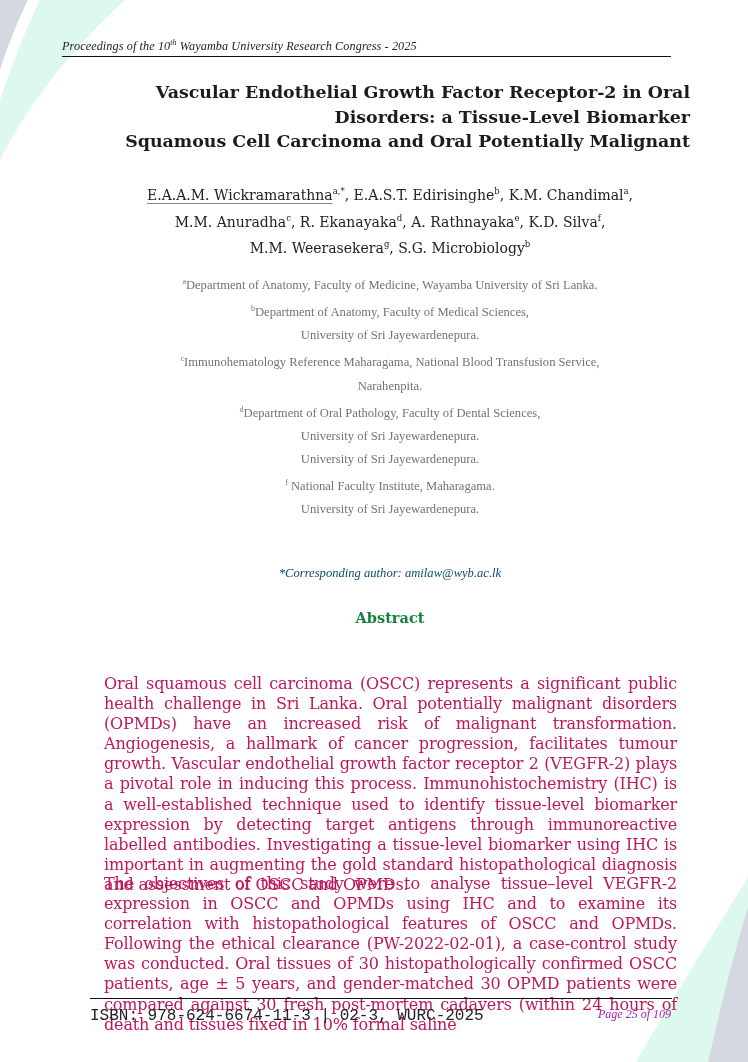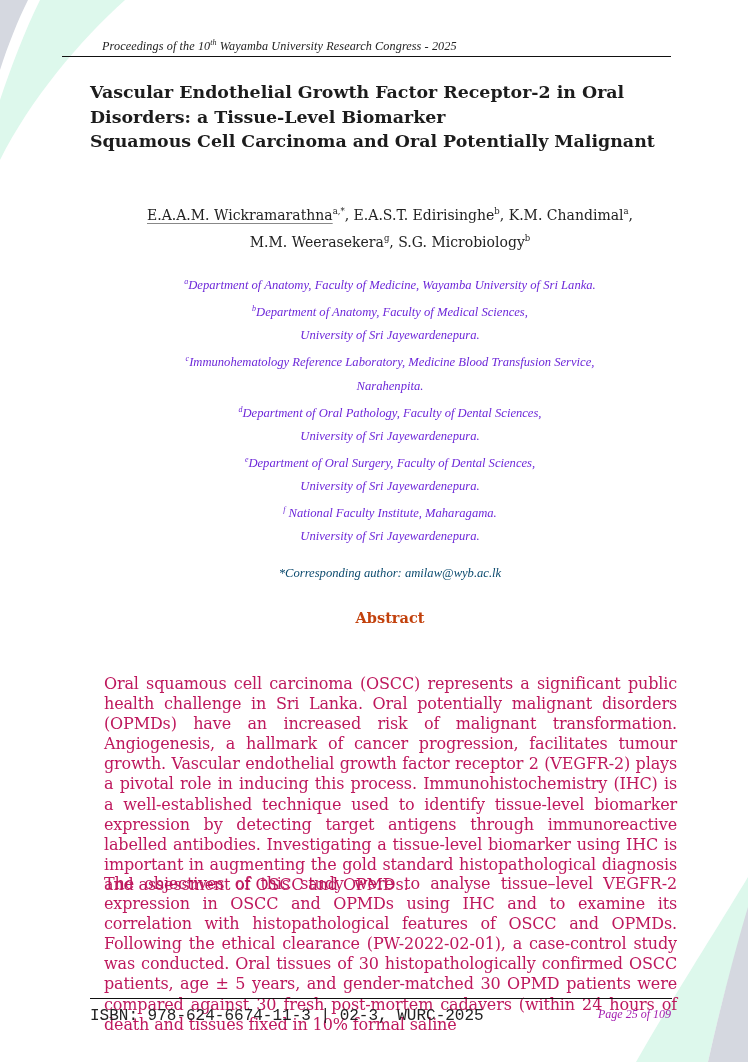--- a/index.html
+++ b/index.html
@@ -10,50 +10,49 @@
   }
   .deco { position: absolute; pointer-events: none; }
   .deco-tl { left: 0; top: 0; width: 140px; height: 240px; }
   .deco-br { right: 0; bottom: 0; width: 150px; height: 215px; }
 
   .header {
     position: absolute; left: 62px; top: 38px; width: 408px;
     font-family: "Liberation Serif", serif; font-style: italic;
     font-size: 12.2px; color: #222; letter-spacing: 0.1px;
     white-space: nowrap;
-    margin-left: 40px;
   }
   .header sup { font-size: 8px; }
   .rule-top { position: absolute; left: 62px; top: 56px; width: 609px; height: 0; border-top: 1.6px solid #111; }
 
   .title {
-    position: absolute; left: 90px; top: 80px; width: 600px; text-align: left;
+    position: absolute; left: 90px; top: 80px; width: 600px; text-align: right;
     font-family: "DejaVu Serif", serif; font-weight: bold; font-size: 17.4px;
     line-height: 24.5px; color: #1c1c1c;
   }
   .authors {
     position: absolute; left: 80px; top: 180px; width: 620px; text-align: center;
-    font-family: "DejaVu Serif", serif; font-size: 14px; line-height: 23px; color: #222; margin-top: 20px;
+    font-family: "DejaVu Serif", serif; font-size: 14px; line-height: 23px; color: #222;
   }
   .authors .corr { text-decoration: underline; text-decoration-color: #888; text-underline-offset: 3px; }
   .authors sup { font-size: 8.5px; }
 
   .affils {
     position: absolute; left: 60px; top: 270px; width: 660px; text-align: center;
-    font-family: "Liberation Serif", serif; font-style: italic; font-size: 12.6px;
-    line-height: 23px; color: #6d28d9;
+    font-family: "Liberation Serif", serif; font-size: 12.6px;
+    line-height: 23px; color: #737373;
   }
   .affils sup { font-size: 8px; }
   .corr-line {
     position: absolute; left: 180px; top: 566px; width: 420px; text-align: center;
     font-family: "Liberation Serif", serif; font-style: italic; font-size: 12.6px; color: #0c4a6e;
   }
   .abstract-heading {
     position: absolute; left: 290px; top: 609px; width: 200px; text-align: center;
-    font-family: "DejaVu Serif", serif; font-weight: bold; font-size: 14.5px; color: #c2410c;
+    font-family: "DejaVu Serif", serif; font-weight: bold; font-size: 14.5px; color: #15803d;
   }
   .para {
     position: absolute; left: 104px; width: 573px;
     font-family: "DejaVu Serif", serif; font-size: 16px; line-height: 20.1px;
     text-align: justify; color: #be185d; letter-spacing: -0.15px;
   }
   .para1 { top: 658px; }
   .para2 { top: 858px; }
 
   .rule-bottom { position: absolute; left: 90px; top: 998px; width: 582px; height: 0; border-top: 1.6px solid #111; }
@@ -85,33 +84,35 @@
   <div>Vascular Endothelial Growth Factor Receptor-2 in Oral</div>
   <div>Disorders: a Tissue-Level Biomarker</div>
   <div>Squamous Cell Carcinoma and Oral Potentially Malignant</div>
 </div>
 
 <div class="authors">
   <div>
     <span class="corr">E.A.A.M. Wickramarathna</span><sup>a,*</sup><span>, </span><span>E.A.S.T. Edirisinghe</span><sup>b</sup><span>, </span><span>K.M. Chandimal</span><sup>a</sup><span>,</span>
   </div>
   <div>
+    <span>M.M. Anuradha</span><sup>c</sup><span>, </span><span>R. Ekanayaka</span><sup>d</sup><span>, </span><span>A. Rathnayaka</span><sup>e</sup><span>, </span><span>K.D. Silva</span><sup>f</sup><span>,</span>
+  </div>
+  <div>
     <span>M.M. Weerasekera</span><sup>g</sup><span>, </span><span>S.G. Microbiology</span><sup>b</sup>
   </div>
 </div>
 
 <div class="affils">
   <div><sup>a</sup><span>Department of Anatomy, Faculty of Medicine, Wayamba University of Sri Lanka.</span></div>
   <div><sup>b</sup><span>Department of Anatomy, Faculty of Medical Sciences,</span></div>
   <div>University of Sri Jayewardenepura.</div>
-  <div><sup>c</sup><span>Immunohematology Reference Laboratory, Medicine Blood Transfusion Service,</span></div>
+  <div><sup>c</sup><span>Immunohematology Reference Maharagama, National Blood Transfusion Service,</span></div>
   <div>Narahenpita.</div>
   <div><sup>d</sup><span>Department of Oral Pathology, Faculty of Dental Sciences,</span></div>
   <div>University of Sri Jayewardenepura.</div>
-  <div><sup>e</sup><span>Department of Oral Surgery, Faculty of Dental Sciences,</span></div>
   <div>University of Sri Jayewardenepura.</div>
   <div><sup>f</sup><span> National Faculty Institute, Maharagama.</span></div>
   <div>University of Sri Jayewardenepura.</div>
 </div>
 
 <div class="corr-line">*Corresponding author: amilaw@wyb.ac.lk</div>
 
 <div class="abstract-heading">Abstract</div>
 
 <p class="para para1">Oral squamous cell carcinoma (OSCC) represents a significant public health challenge in Sri Lanka. Oral potentially malignant disorders (OPMDs) have an increased risk of malignant transformation. Angiogenesis, a hallmark of cancer progression, facilitates tumour growth. Vascular endothelial growth factor receptor 2 (VEGFR-2) plays a pivotal role in inducing this process. Immunohistochemistry (IHC) is a well-established technique used to identify tissue-level biomarker expression by detecting target antigens through immunoreactive labelled antibodies. Investigating a tissue-level biomarker using IHC is important in augmenting the gold standard histopathological diagnosis and assessment of OSCC and OPMDs.</p>

